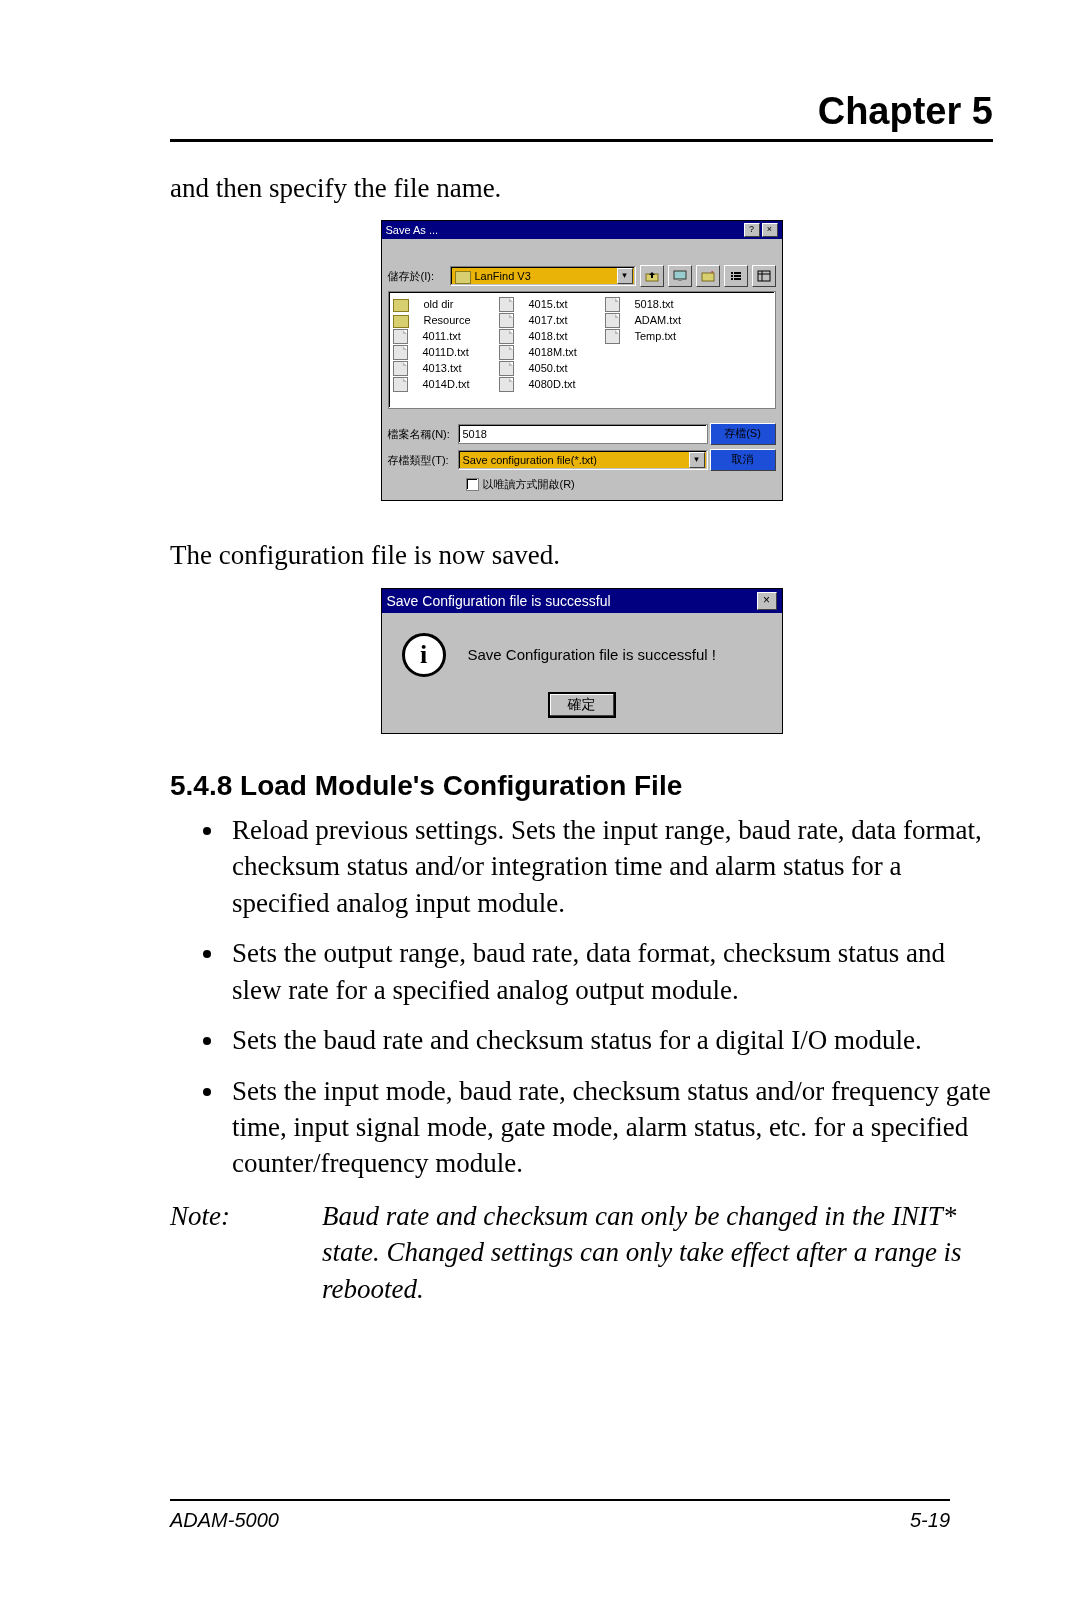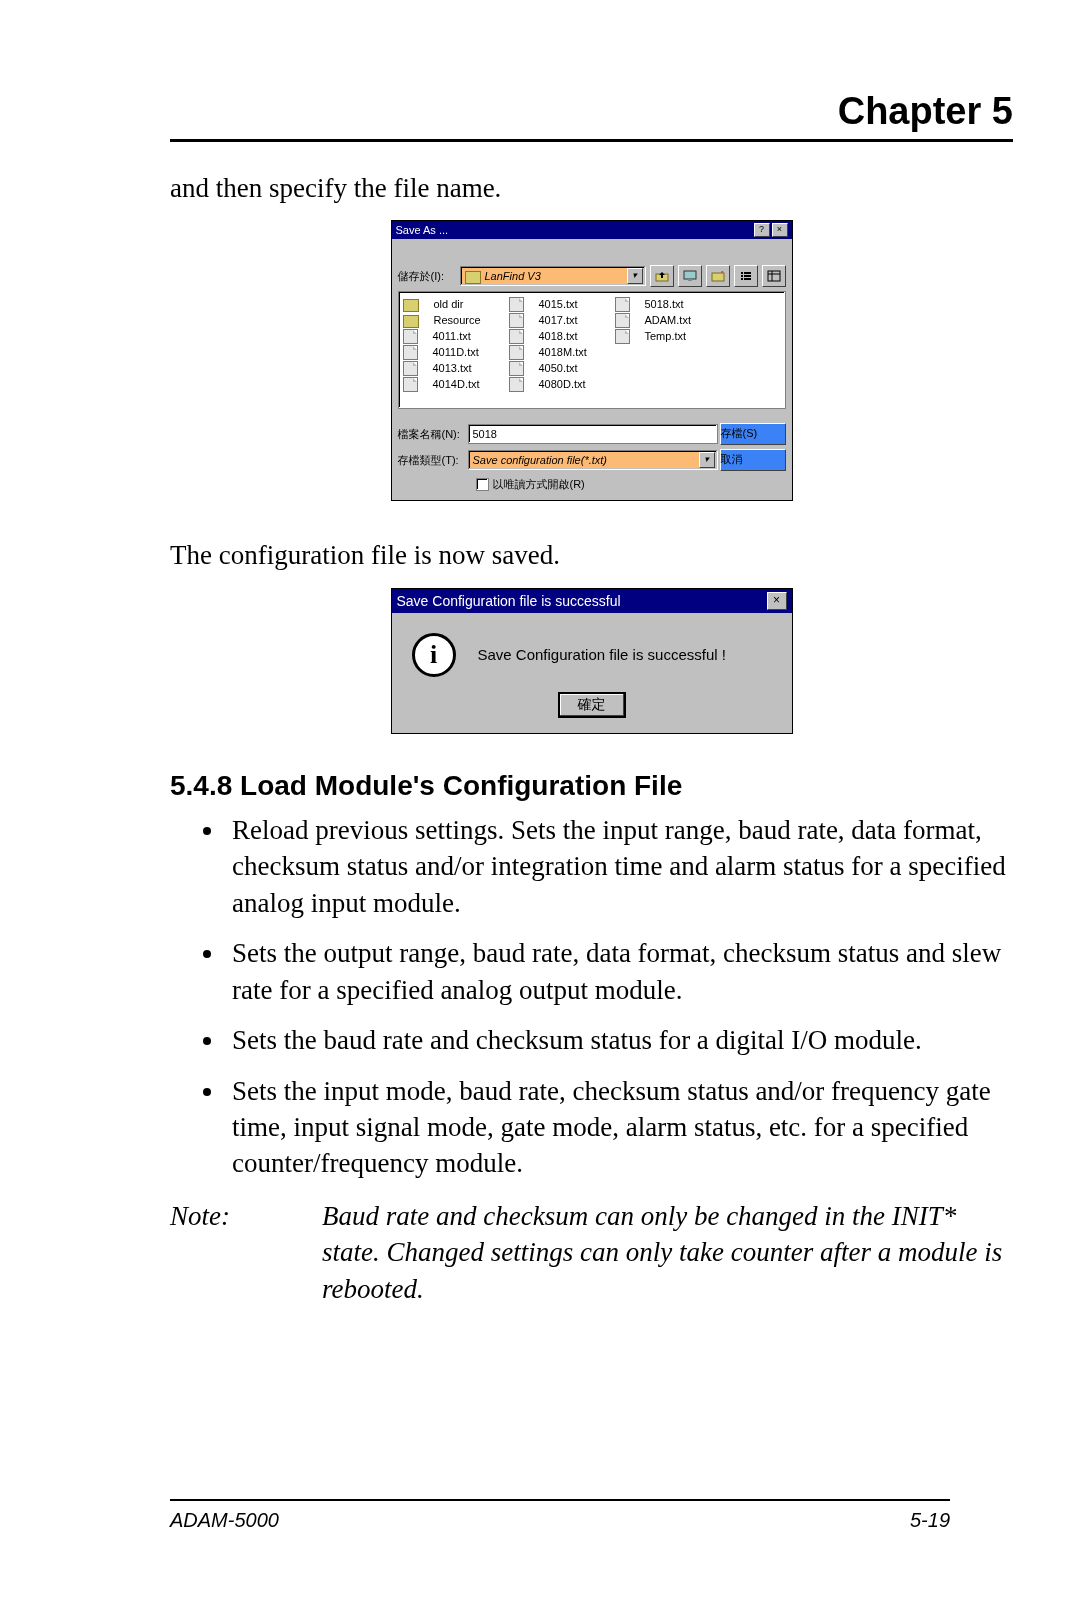--- a/index.html
+++ b/index.html
@@ -8,21 +8,21 @@
     width: 1080px;
     height: 1622px;
     background: #ffffff;
     font-family: "Times New Roman", Times, serif;
     color: #000;
   }
   .page {
     box-sizing: border-box;
     width: 1080px;
     height: 1602px;
-    padding: 90px 67px 60px 170px;
+    padding: 90px 87px 60px 170px;
     position: relative;
   }
   .chapter-header {
     text-align: right;
     font-family: Arial, Helvetica, sans-serif;
     font-weight: bold;
     font-size: 38px;
     padding-bottom: 6px;
     border-bottom: 3px solid #000;
     margin-bottom: 28px;
@@ -76,31 +76,30 @@
     display: flex;
     align-items: center;
     gap: 4px;
     padding: 6px 6px 4px 6px;
     margin-top: 20px;
   }
   .saveas .toolbar-row .lbl { width: 58px; }
   .saveas .dropdown {
     flex: 1;
     height: 18px;
-    background: #fdba74;
+    background: #eab308;
     border: 1px solid #808080;
     border-right-color: #fff;
     border-bottom-color: #fff;
     box-shadow: inset -1px -1px 0 #c0c0c0, inset 1px 1px 0 #000;
     display: flex;
     align-items: center;
     justify-content: space-between;
     padding: 0 2px 0 4px;
     font-size: 11px;
-    font-style: italic;
   }
   .dd-arrow {
     width: 14px; height: 14px;
     background: #c0c0c0;
     border: 1px solid #fff;
     border-right-color: #404040;
     border-bottom-color: #404040;
     text-align: center;
     line-height: 12px;
     font-size: 9px;
@@ -172,26 +171,26 @@
     height: 18px;
     background: #fff;
     border: 1px solid #808080;
     box-shadow: inset -1px -1px 0 #fff, inset 1px 1px 0 #000;
     padding: 0 4px;
     font-size: 11px;
     line-height: 18px;
   }
   .std-btn {
     width: 64px; height: 20px;
-    background: #3b82f6;
+    background: #1d4ed8;
     border: 1px solid #fff;
     border-right-color: #404040;
     border-bottom-color: #404040;
     font-size: 11px;
-    text-align: left;
+    text-align: center;
     line-height: 18px;
   }
   .chk-row {
     margin-top: 6px;
     padding-left: 78px;
     font-size: 11px;
     display: flex;
     align-items: center;
     gap: 4px;
   }
@@ -473,21 +472,21 @@
 
   <ul class="bullets" id="bullet-list">
       <li> Reload previous settings. Sets the input range, baud rate, data format, checksum status and/or integration time and alarm status for a specified analog input module.</li>
       <li>Sets the output range, baud rate, data format, checksum status and slew rate for a specified analog output module.</li>
       <li>Sets the baud rate and checksum status for a digital I/O module.</li>
       <li>Sets the input mode, baud rate, checksum status and/or frequency gate time, input signal mode, gate mode, alarm status, etc. for a specified counter/frequency module.</li>
     </ul>
 
   <div class="note-row">
     <div class="note-label">Note:</div>
-    <div class="note-text">Baud rate and checksum can only be changed in the INIT* state. Changed settings can only take counter after a module is rebooted.</div>
+    <div class="note-text">Baud rate and checksum can only be changed in the INIT* state. Changed settings can only take effect after a range is rebooted.</div>
   </div>
 
   <div class="footer">
     <span>ADAM-5000</span>
     <span>5-19</span>
   </div>
 
 </div>
 
 </body></html>

